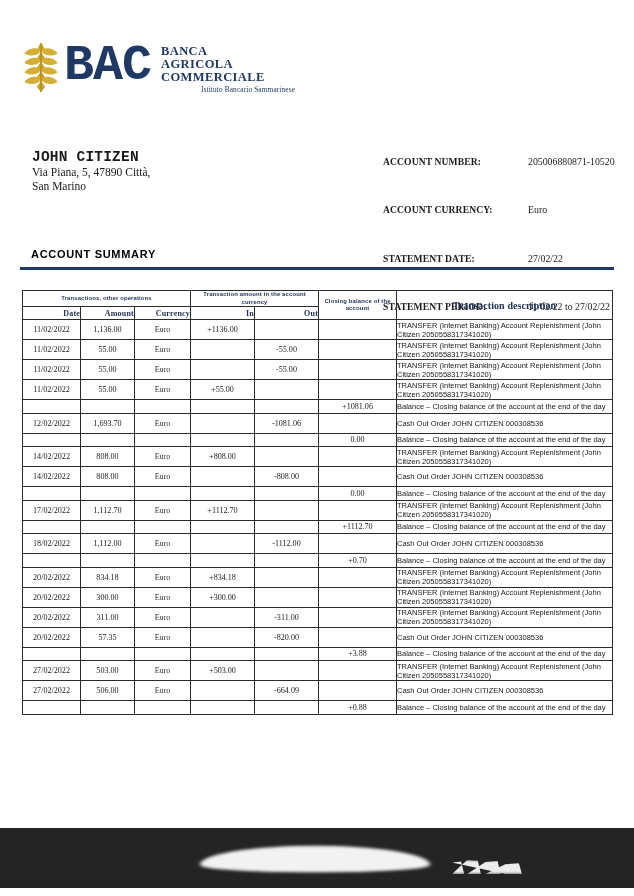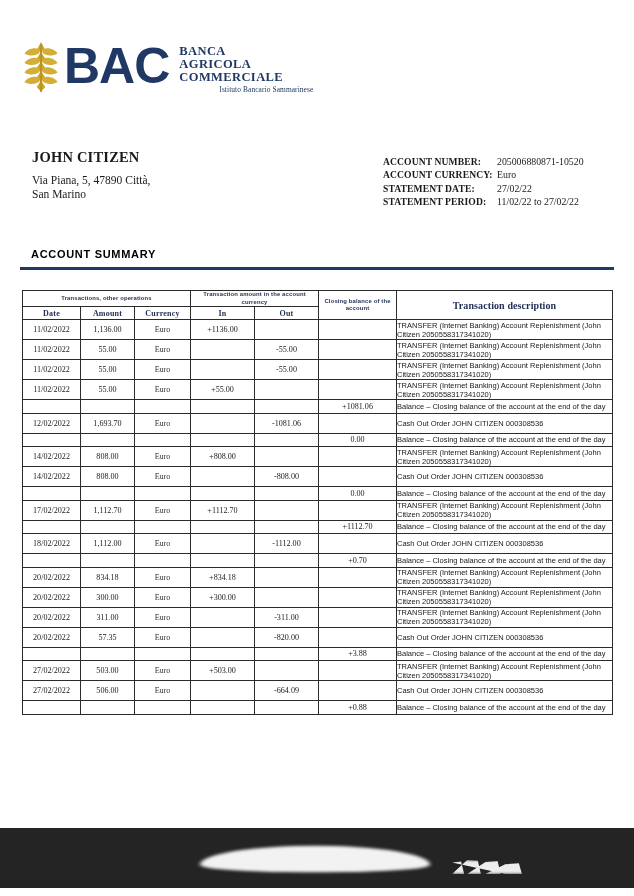--- a/index.html
+++ b/index.html
@@ -24,21 +24,21 @@
     display: flex;
     align-items: flex-start;
   }
   .wheat-icon {
     width: 42px;
     height: 54px;
     flex: 0 0 42px;
     margin-top: 2px;
   }
   .bac-word {
-    font-family: Liberation Sans, sans-serif;
+    font-family: Liberation Mono, monospace;
     font-weight: bold;
     font-size: 50px;
     line-height: 50px;
     letter-spacing: -1px;
     color: #1f3864;
     margin-left: 2px;
     margin-top: 3px;
   }
   .bank-name {
     margin-left: 10px;
@@ -65,42 +65,43 @@
   }
 
   
   .customer {
     position: absolute;
     left: 32px;
     top: 150px;
     line-height: 14.5px;
   }
   .customer .cname {
-    font-family: Liberation Serif, serif;
+    font-family: Liberation Mono, monospace;
     font-weight: bold;
     font-size: 14.5px;
     letter-spacing: 0.2px;
     display: block;
-    margin-bottom: 8px;
+    margin-bottom: 0;
   }
   .customer .caddr {
     font-family: "Liberation Serif", serif;
     font-size: 11.5px;
     display: block;
   }
 
   
   .acct-meta {
     position: absolute;
     left: 383px;
     top: 155px;
     display: grid;
     grid-template-columns: 110px auto;
     row-gap: 0px;
     column-gap: 4px;
+    gap: 35px;
   }
   .acct-meta .k {
     font-family: "Liberation Serif", serif;
     font-weight: bold;
     font-size: 9.6px;
     line-height: 13.3px;
     letter-spacing: 0.1px;
     white-space: nowrap;
   }
   .acct-meta .v {
@@ -157,21 +158,21 @@
     text-align: center;
     line-height: 7.6px;
     padding: 3px 2px;
   }
   .hdr-sub {
     font-family: "Liberation Serif", serif;
     font-weight: bold;
     font-size: 8px;
     letter-spacing: 0.2px;
     color: #1f2d52;
-    text-align: center;
+    text-align: right;
     padding: 2px 1px;
     height: 12px;
   }
   .hdr-desc {
     font-family: "Liberation Serif", serif;
     font-weight: bold;
     font-size: 10px;
     letter-spacing: 0.1px;
     color: #1f2d52;
     text-align: center;

